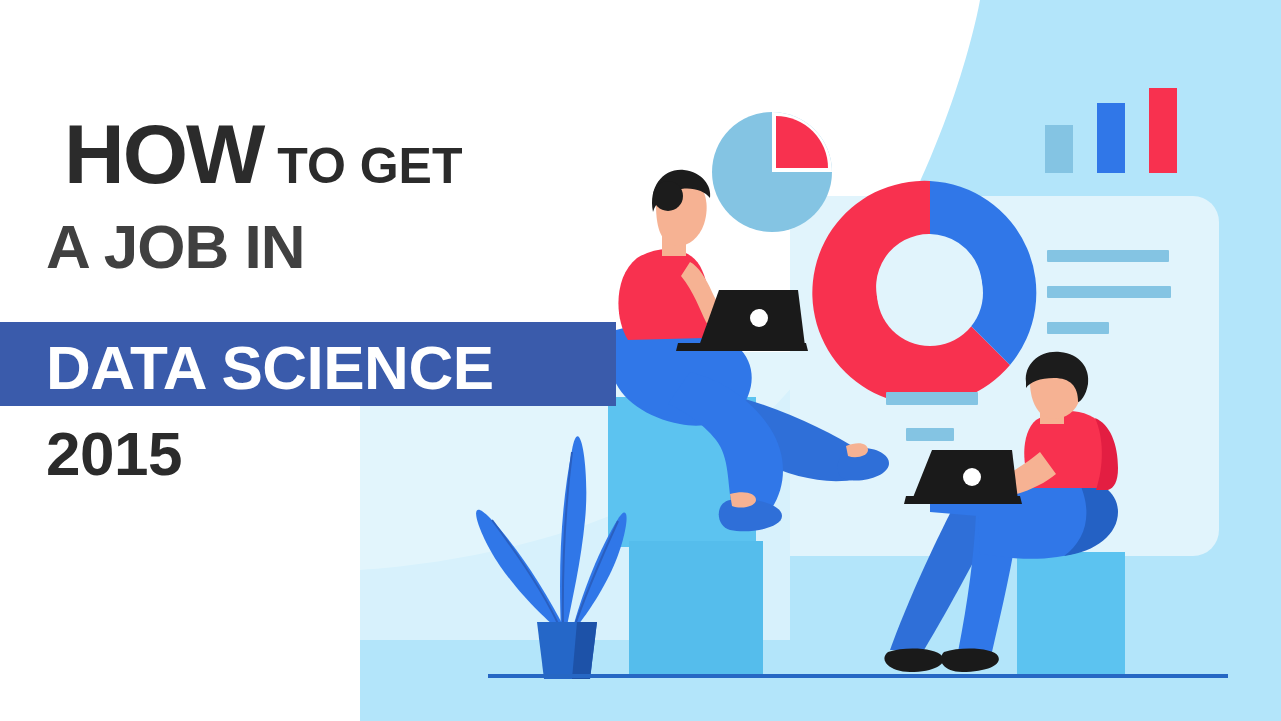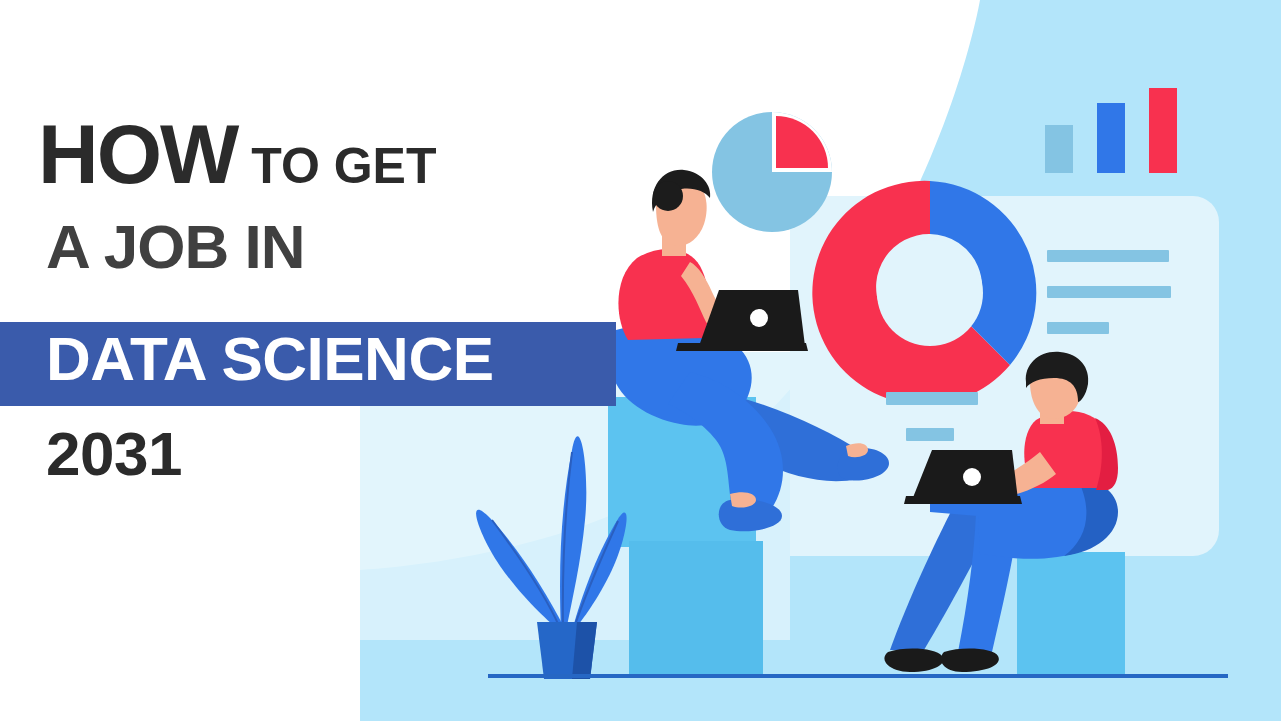--- a/index.html
+++ b/index.html
@@ -34,21 +34,21 @@
     z-index: 40;
     pointer-events: none;
   }
   .line {
     position: absolute;
     white-space: nowrap;
     font-weight: 700;
     letter-spacing: -0.5px;
   }
   .line-1 {
-    left: 38px;
+    left: 64px;
     top: 0px;
     color: #2b2b2b;
   }
   .word-how {
     font-size: 84px;
     font-weight: 700;
     letter-spacing: -2px;
     line-height: 1;
     vertical-align: baseline;
   }
@@ -73,21 +73,21 @@
     left: 0px;
     top: 322px;
     width: 616px;
     height: 84px;
     background: #3a5bab;
     z-index: 38;
   }
   .line-3 {
     position: absolute;
     left: 46px;
-    top: 325px;
+    top: 334px;
     color: #ffffff;
     font-size: 62px;
     font-weight: 700;
     letter-spacing: -0.5px;
     line-height: 1.1;
     white-space: nowrap;
     z-index: 41;
   }
   .line-4 {
     position: absolute;
@@ -259,15 +259,15 @@
 
   <div class="headline">
     <div class="line line-1">
       <span class="word-how">HOW</span><span class="word-toget">TO GET</span>
     </div>
     <div class="line line-2">A JOB IN</div>
   </div>
 
   <div class="hl-bar"></div>
   <div class="line-3">DATA SCIENCE</div>
-  <div class="line-4">2031</div>
+  <div class="line-4">2015</div>
 
 </div>
 
 </body></html>

